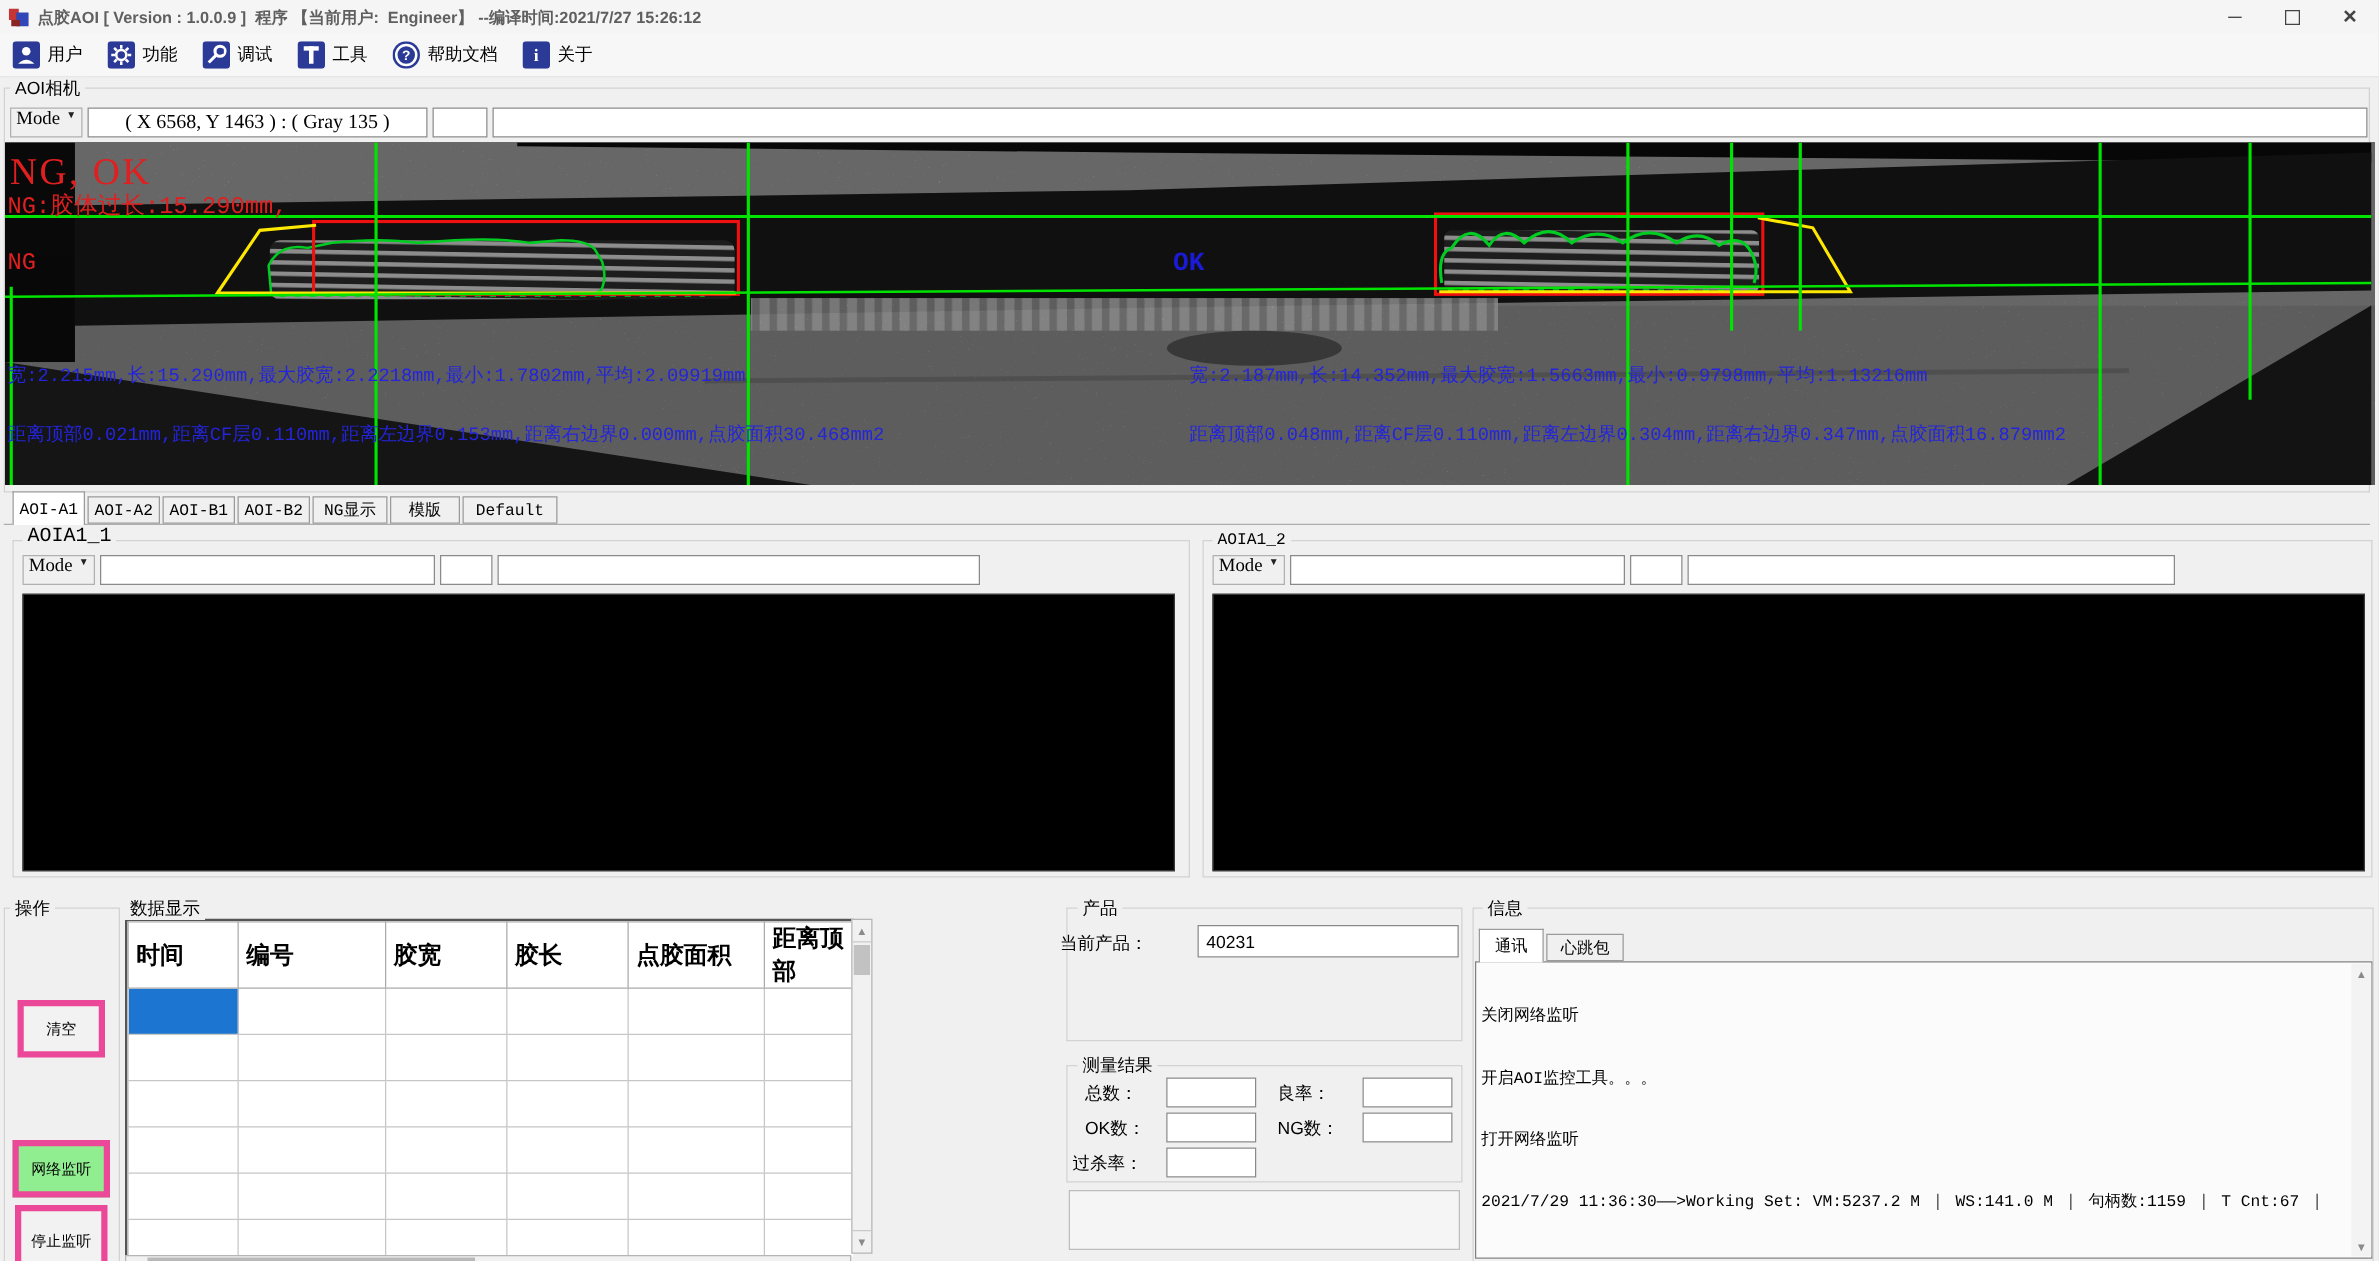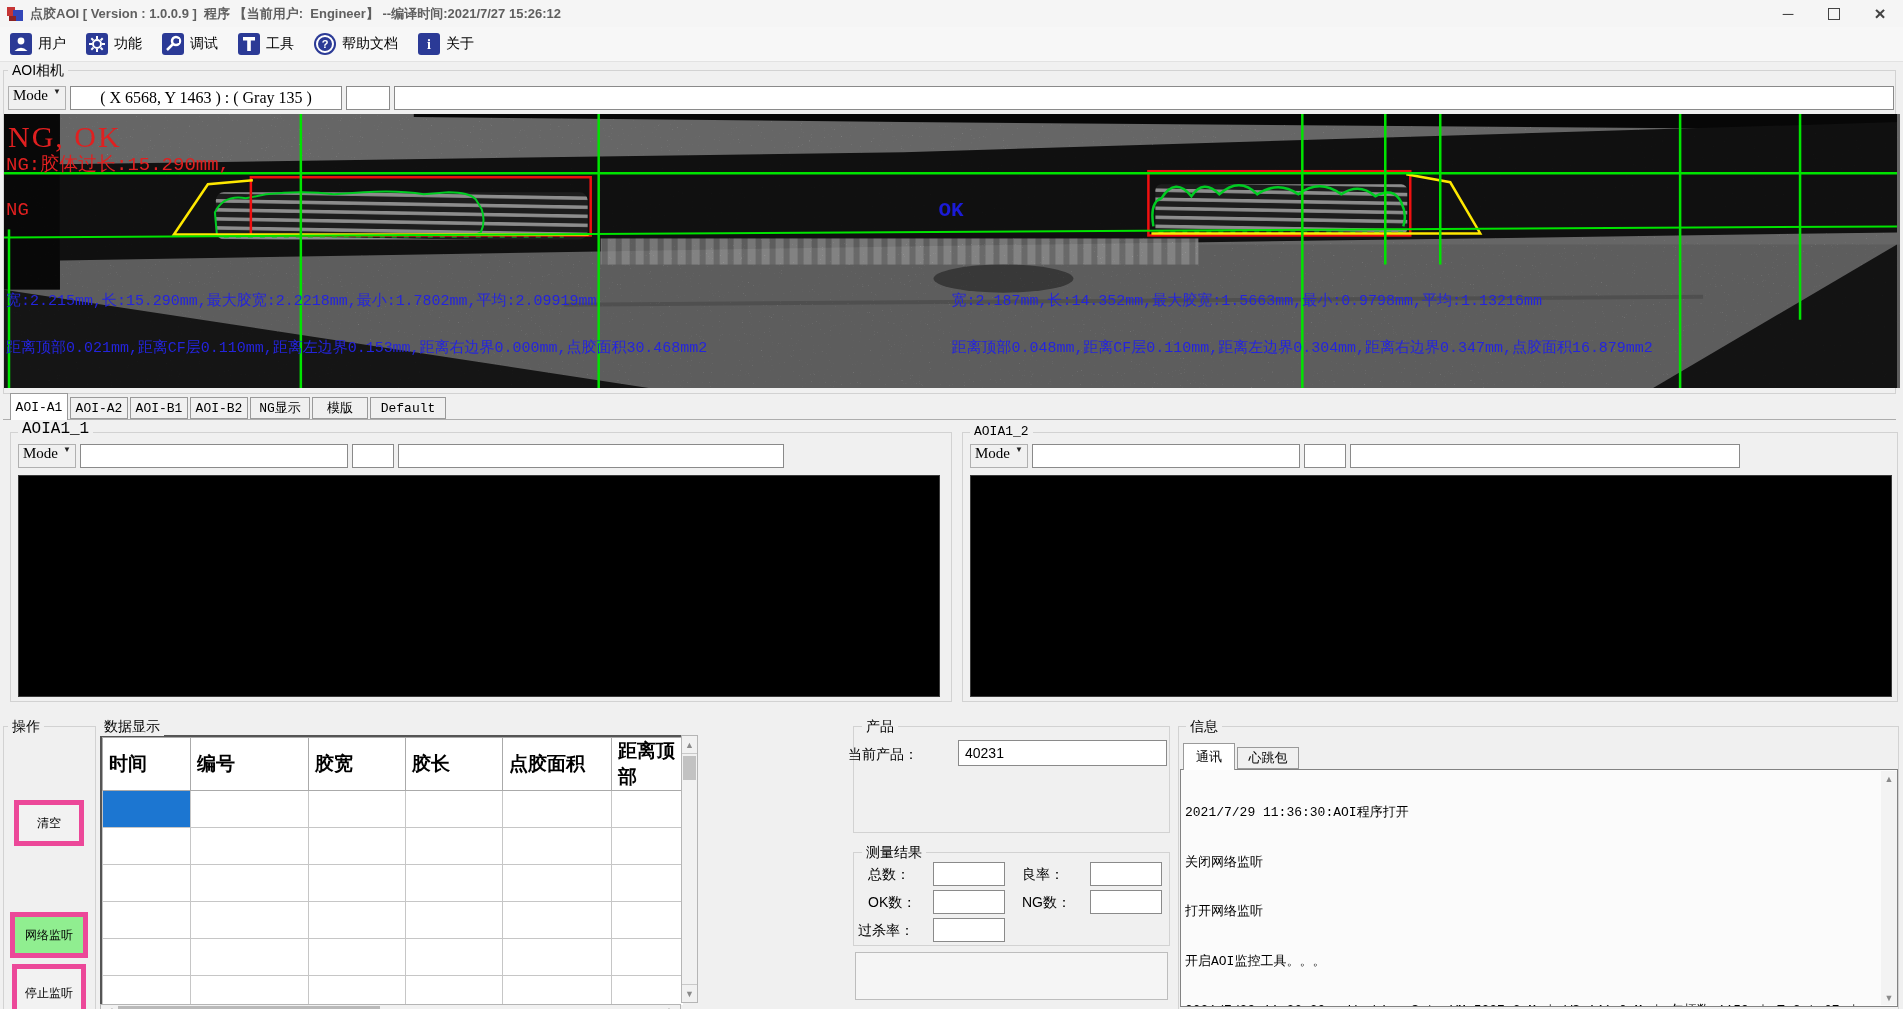--- a/index.html
+++ b/index.html
@@ -383,24 +383,23 @@
 
   <div class="abs gbox" style="left:1178px;top:726px;width:721px;height:290px;"></div>
   <div class="abs glabel" style="left:1186px;top:718px;">信息</div>
   <div class="itab active abs" style="left:1183px;top:743px;width:52px;height:27px;">
       <span>通讯</span>
     </div>
   <div class="itab abs" style="left:1237px;top:747px;width:62px;height:22px;">
       <span>心跳包</span>
     </div>
   <div class="abs logpanel mono" style="left:1180px;top:769px;width:718px;height:238px;">
-    <div class="logline">2021/7/29 11:36:30:AOI程序打开</div>
     <div class="logline">关闭网络监听</div>
+    <div class="logline">开启AOI监控工具。。。</div>
     <div class="logline">打开网络监听</div>
-    <div class="logline">开启AOI监控工具。。。</div>
     <div class="logline">2021/7/29 11:36:30——&gt;Working Set: VM:5237.2 M ｜ WS:141.0 M ｜ 句柄数:1159 ｜ T Cnt:67 ｜</div>
     
     
     
     
     
     
   </div>
   <div class="abs" style="left:1881px;top:771px;width:16px;height:234px;background:#f3f3f3;">
     <div class="sarrow" style="height:15px;">▲</div>

